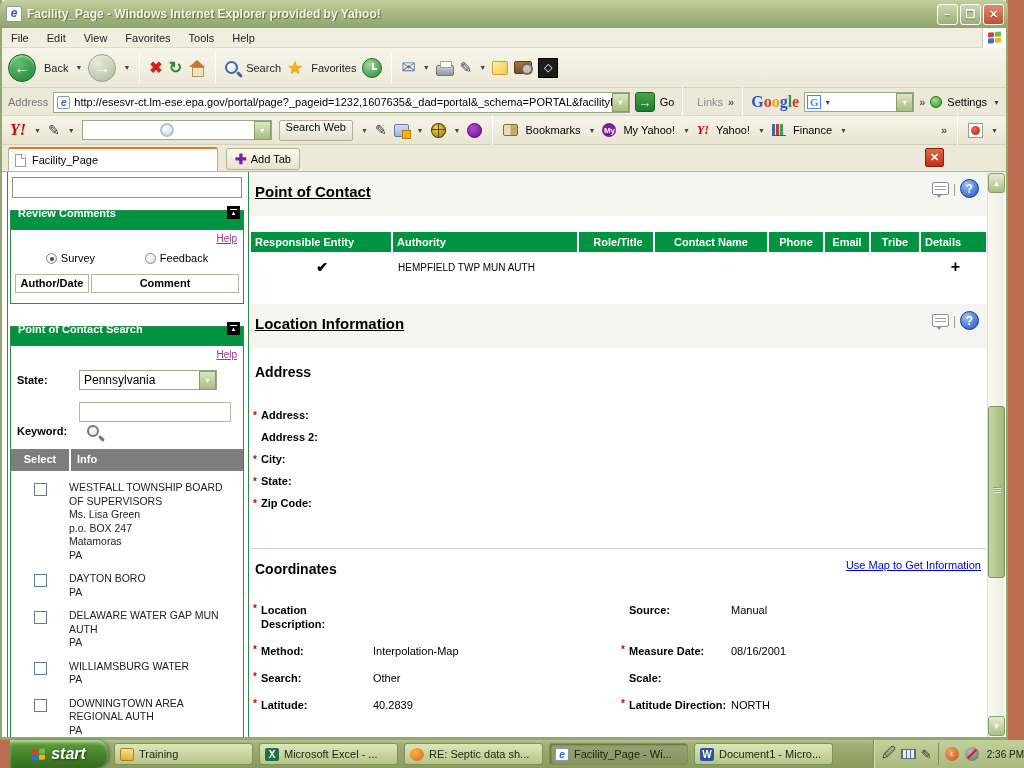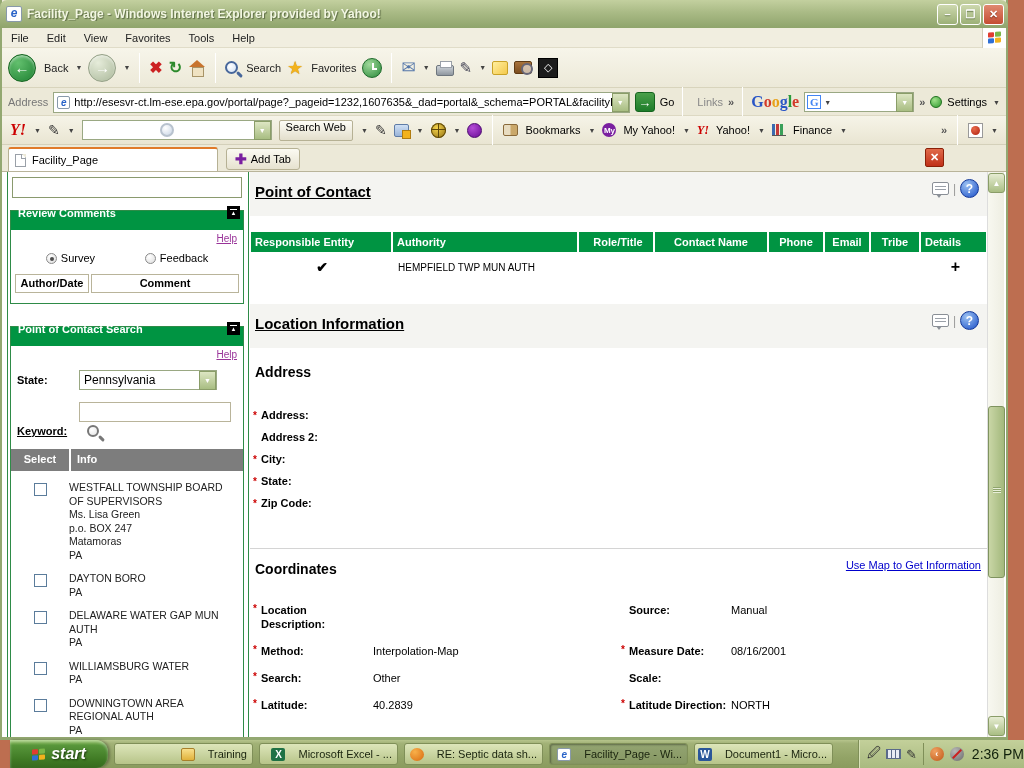--- a/index.html
+++ b/index.html
@@ -197,21 +197,21 @@
     background:#4c4c4c; border-radius:50%; }
   .rc-cols { display:flex; gap:2px; padding:4px 4px 10px 4px; }
   .rc-col { border:1px solid #b9b49a; height:19px; font-weight:bold; text-align:center;
     line-height:17px; background:#fff; }
   .rc-col:first-child { width:74px; }
   .rc-col:last-child { flex:1; }
   .field-row { display:flex; align-items:center; padding:10px 6px 0 6px; }
   .f-label { font-weight:bold; width:62px; flex:none; }
   .state-select { width:138px; height:20px; border:1px solid #9aa883; background:#fff;
     display:flex; align-items:center; padding-left:4px; font-size:12px; }
-  .kw-wrap { display:flex; padding:12px 6px 0 6px;text-decoration:underline; }
+  .kw-wrap { display:flex; padding:12px 6px 0 6px; }
   .kw-right { display:flex; flex-direction:column; gap:3px; }
   .kw-input { width:152px; height:20px; border:1px solid #b9b49a; background:#fff; }
   .kw-mag { position:relative; width:12px; height:12px; border:2px solid #777; border-radius:50%;
     margin-left:8px; background:radial-gradient(circle at 35% 35%,#fff,#e4e4e4); }
   .kw-mag::after { content:""; position:absolute; left:9px; top:10px; width:7px; height:3px;
     background:#777; transform:rotate(45deg); border-radius:2px; }
   .res-hd { display:flex; gap:2px; background:#fff; margin-top:12px; }
   .res-hd div { background:#7d7d7d; color:#fff; font-weight:bold; height:22px; line-height:20px; }
   .res-hd .c1 { width:58px; text-align:center; }
   .res-hd .c2 { flex:1; padding-left:6px; }
@@ -282,22 +282,22 @@
   .taskbar { position:absolute; left:10px; top:740px; width:1024px; height:28px;
     background:linear-gradient(180deg,#b6c48c 0%,#a2b277 12%,#93a467 60%,#8a9b5e 100%);
     display:flex; align-items:center; }
   .start-btn { width:98px; height:28px; border-radius:0 12px 12px 0;
     background:linear-gradient(180deg,#8ec05c 0%,#57953a 20%,#3f7a24 70%,#366a1e 100%);
     display:flex; align-items:center; justify-content:center; gap:6px;
     color:#fff; font-weight:bold; font-style:italic; font-size:16px;
     text-shadow:1px 1px 2px #1e3a10; box-shadow:inset 0 2px 3px rgba(255,255,255,.4), 2px 0 3px rgba(0,0,0,.3); }
   .task-btn { width:139px; height:22px; margin-left:6px; border-radius:3px;
     background:linear-gradient(180deg,#dde6ba,#b7c489); border:1px solid #7f8f58;
-    display:flex; align-items:center; gap:13px; padding:1px 5px; font-size:11px; color:#1a240e;
-    overflow:hidden; white-space:nowrap;justify-content:flex-end; }
+    display:flex; align-items:center; gap:5px; padding:1px 5px; font-size:11px; color:#1a240e;
+    overflow:hidden; white-space:nowrap; }
   .task-btn.active { background:linear-gradient(180deg,#93a471,#869763);
     box-shadow:inset 1px 1px 2px rgba(0,0,0,.35); }
   .t-icon { width:14px; height:13px; flex:none; border-radius:2px; font-size:10px; font-weight:bold;
     color:#fff; display:flex; align-items:center; justify-content:center; }
   .t-folder { background:linear-gradient(#f8df8a,#e0b23c); border:1px solid #a8802a; }
   .t-excel { background:#1f7145; }
   .t-mail { background:radial-gradient(circle at 35% 30%,#f8b04a,#d86a10); border-radius:50%; }
   .t-ie { background:#fff; color:#2a64c8; font-style:italic; border:1px solid #8899aa; }
   .t-word { background:#2a5699; }
   .tray { margin-left:auto; height:28px; display:flex; align-items:center; gap:6px;
@@ -309,21 +309,21 @@
   .kb-icon { width:15px; height:10px; background:#e8ecf4; border:1px solid #5a6a8a;
     background-image:linear-gradient(90deg,#5a6a8a 1px,transparent 1px);
     background-size:4px 10px; }
   .tray-orange { width:14px; height:14px; border-radius:50%;
     background:radial-gradient(circle at 35% 30%,#f0a060,#c05818); color:#fff; font-size:9px;
     font-weight:bold; display:flex; align-items:center; justify-content:center; }
   .tray-mute { position:relative; width:14px; height:14px; border-radius:50%;
     background:radial-gradient(circle at 35% 30%,#b8b8b8,#6a6a6a); }
   .tray-mute::after { content:""; position:absolute; left:1px; top:6px; width:12px; height:2px;
     background:#cc2020; transform:rotate(-45deg); }
-  .clock { font-size:14px; color:#10200a; padding-left:2px; }
+  .clock { font-size:10px; color:#10200a; padding-left:2px; }
 </style>
 </head>
 <body>
 
 <div class="desktop">
   <div class="window">
 
     <div class="titlebar">
       <span class="ie-page-icon">e</span>
       <span class="title-text">Facility_Page - Windows Internet Explorer provided by Yahoo!</span>

